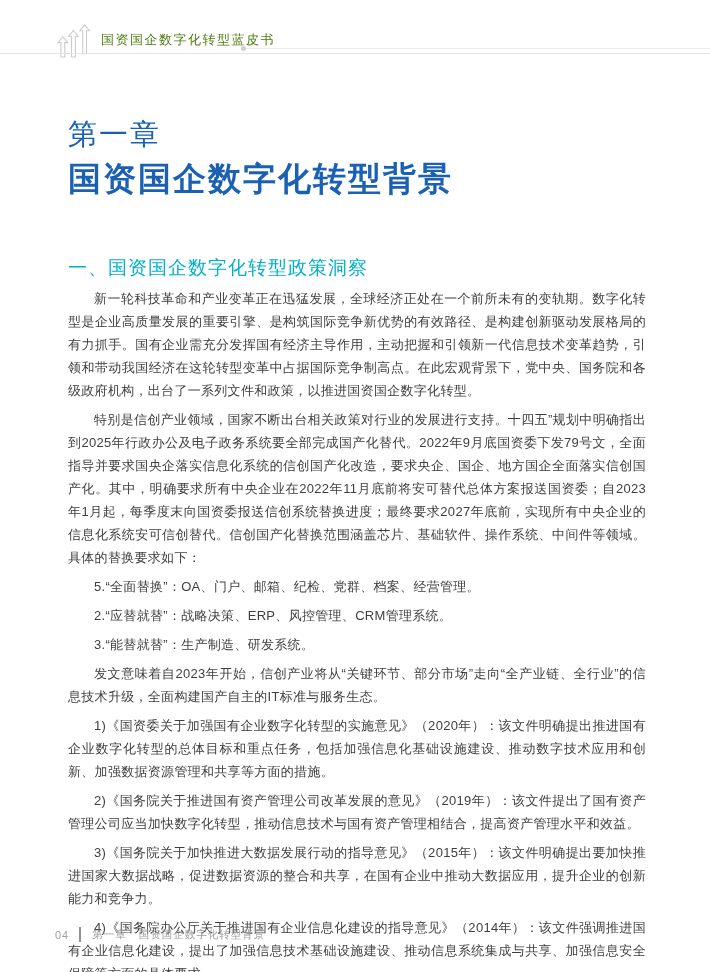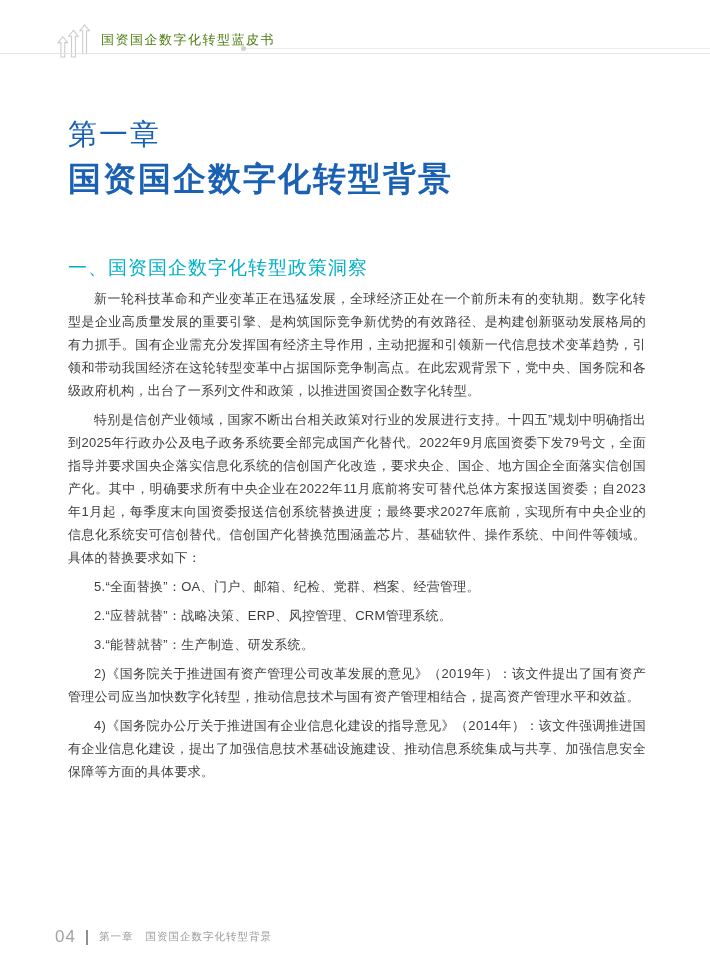--- a/index.html
+++ b/index.html
@@ -26,21 +26,21 @@
     letter-spacing:1px;color:#00b0c6;
   }
   
   .body-text{position:absolute;left:68px;right:64px;top:287px;}
   .body-text p{
     margin:0 0 6px 0;font-size:13px;line-height:23px;color:#3e3e3e;
     text-align:justify;text-indent:2em;letter-spacing:0.3px;
   }
   
   .footer{position:absolute;left:55px;top:927px;display:flex;align-items:center;}
-  .footer-page{font-size:17px;color:#a3a3a3;letter-spacing:1px;}
+  .footer-page{font-size:11px;color:#a3a3a3;letter-spacing:1px;}
   .footer-sep{width:2px;height:15px;background:#8f8f8f;margin:0 11px 0 10px;}
   .footer-chapter{font-size:10.5px;color:#9b9b9b;letter-spacing:1px;}
   .footer-title{font-size:10.5px;color:#9b9b9b;letter-spacing:1px;margin-left:12px;}
 </style>
 </head>
 <body>
 
 <div class="hdr-icon">
   <svg width="34" height="34" viewBox="0 0 32 32" fill="none" xmlns="http://www.w3.org/2000/svg">
     <path d="M5 12 L0.5 17.5 L3.2 17.5 L3.2 31 L6.8 31 L6.8 17.5 L9.5 17.5 Z" stroke="#cbcbcb" stroke-width="1" fill="none" stroke-linejoin="miter" transform="translate(0.5,0)"></path>
@@ -60,21 +60,24 @@
 </div>
 
 <div class="section-heading">一、国资国企数字化转型政策洞察</div>
 
 <div class="body-text">
   <p>新一轮科技革命和产业变革正在迅猛发展，全球经济正处在一个前所未有的变轨期。数字化转型是企业高质量发展的重要引擎、是构筑国际竞争新优势的有效路径、是构建创新驱动发展格局的有力抓手。国有企业需充分发挥国有经济主导作用，主动把握和引领新一代信息技术变革趋势，引领和带动我国经济在这轮转型变革中占据国际竞争制高点。在此宏观背景下，党中央、国务院和各级政府机构，出台了一系列文件和政策，以推进国资国企数字化转型。</p>
   <p>特别是信创产业领域，国家不断出台相关政策对行业的发展进行支持。十四五”规划中明确指出到2025年行政办公及电子政务系统要全部完成国产化替代。2022年9月底国资委下发79号文，全面指导并要求国央企落实信息化系统的信创国产化改造，要求央企、国企、地方国企全面落实信创国产化。其中，明确要求所有中央企业在2022年11月底前将安可替代总体方案报送国资委；自2023年1月起，每季度末向国资委报送信创系统替换进度；最终要求2027年底前，实现所有中央企业的信息化系统安可信创替代。信创国产化替换范围涵盖芯片、基础软件、操作系统、中间件等领域。具体的替换要求如下：</p>
   <p>5.“全面替换”：OA、门户、邮箱、纪检、党群、档案、经营管理。</p>
   <p>2.“应替就替”：战略决策、ERP、风控管理、CRM管理系统。</p>
   <p>3.“能替就替”：生产制造、研发系统。</p>
+  <p>发文意味着自2023年开始，信创产业将从“关键环节、部分市场”走向“全产业链、全行业”的信息技术升级，全面构建国产自主的IT标准与服务生态。</p>
+  <p>1)《国资委关于加强国有企业数字化转型的实施意见》（2020年）：该文件明确提出推进国有企业数字化转型的总体目标和重点任务，包括加强信息化基础设施建设、推动数字技术应用和创新、加强数据资源管理和共享等方面的措施。</p>
   <p>2)《国务院关于推进国有资产管理公司改革发展的意见》（2019年）：该文件提出了国有资产管理公司应当加快数字化转型，推动信息技术与国有资产管理相结合，提高资产管理水平和效益。</p>
+  <p>3)《国务院关于加快推进大数据发展行动的指导意见》（2015年）：该文件明确提出要加快推进国家大数据战略，促进数据资源的整合和共享，在国有企业中推动大数据应用，提升企业的创新能力和竞争力。</p>
   <p>4)《国务院办公厅关于推进国有企业信息化建设的指导意见》（2014年）：该文件强调推进国有企业信息化建设，提出了加强信息技术基础设施建设、推动信息系统集成与共享、加强信息安全保障等方面的具体要求。</p>
 </div>
 
 <div class="footer">
   <span class="footer-page">04</span>
   <span class="footer-sep"></span>
   <span class="footer-chapter">第一章</span>
   <span class="footer-title">国资国企数字化转型背景</span>
 </div>
 

